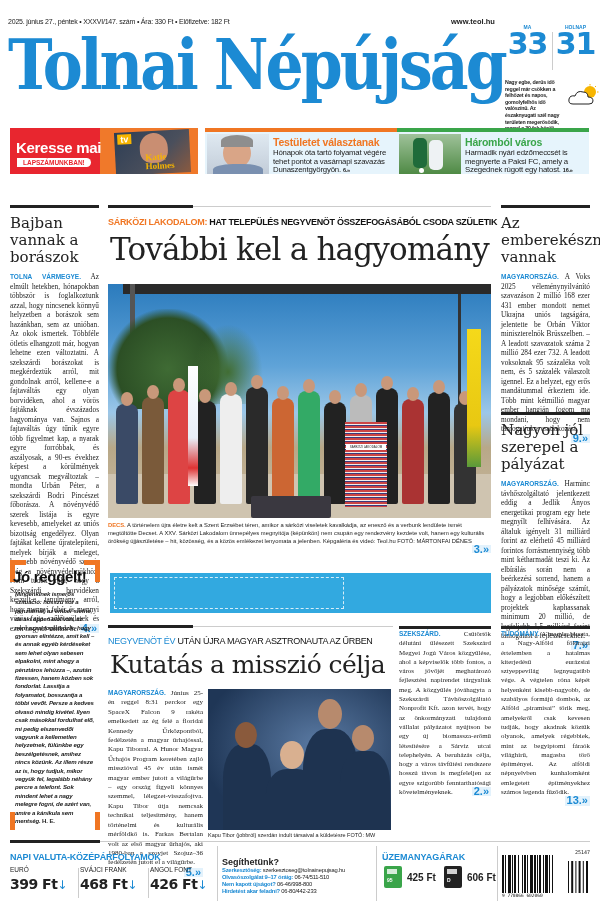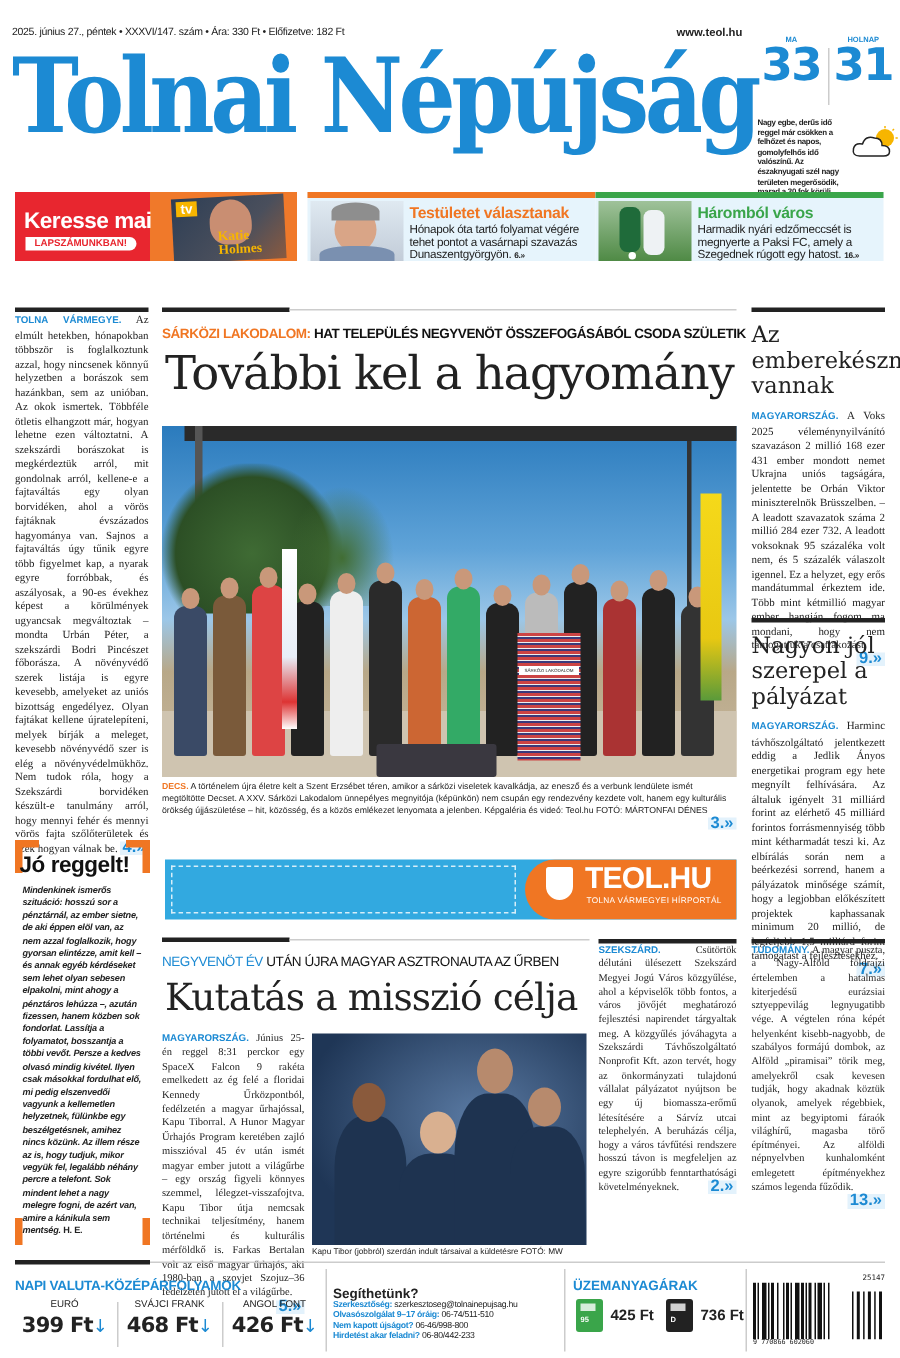--- a/index.html
+++ b/index.html
@@ -84,21 +84,21 @@
 .astro{position:absolute;border-radius:40% 40% 0 0;background:#1e3350}
 .astro .head{position:absolute;border-radius:50%;background:#b78a6d}
 #ast-caption{left:208px;top:832px;font-size:5.5px;color:#222}
 
 #mid-3{left:399px;top:626px;width:92px}
 #right-3{left:501px;top:626px;width:89px}
 
 
 #currency{left:10px;top:852px;width:205px}
 #currency .title{font-size:9px;font-weight:bold;color:#1c8ad3;letter-spacing:-0.2px}
-.cur{position:absolute;top:14px;text-align:center;width:66px}
+.cur{position:absolute;top:14px;width:66px}
 .cur .nm{font-size:6.5px;color:#222}
 .cur .val{font-size:14px;font-weight:bold;color:#222;margin-top:3px;font-family:"DejaVu Sans",sans-serif;letter-spacing:-0.5px}
 .cur .val .arrow{color:#1c8ad3;font-weight:normal;font-size:12px}
 .cur-sep{position:absolute;top:16px;width:1px;height:30px;background:#ccc}
 
 #help{left:222px;top:857px;width:150px}
 #help .title{font-size:9px;font-weight:bold;color:#222}
 #help .row{font-size:5.8px;line-height:7px;color:#222;letter-spacing:-0.2px}
 #help .row b{color:#1c8ad3}
 
@@ -176,20 +176,21 @@
     <div style="position:absolute;left:14px;top:4px;width:14px;height:30px;background:#1f6b3a;border-radius:5px"></div>
     <div style="position:absolute;left:30px;top:6px;width:14px;height:30px;background:#eef2f4;border-radius:5px"></div>
     <div style="position:absolute;left:20px;top:34px;width:5px;height:5px;border-radius:50%;background:#fff"></div>
   </div>
   <div class="ttl green" style="color: rgb(58, 165, 74);">Háromból város</div>
   <div class="txt"><span>Harmadik nyári edzőmeccsét is megnyerte a Paksi FC, amely a Szegednek rúgott egy hatost.</span> <span class="ref">16.»</span></div>
 </div>
 
 <div class="abs" id="left-top">
   <div class="rule"></div>
+  <h2>Bajban vannak a borászok</h2>
   <div class="body"><span class="lead">TOLNA VÁRMEGYE.</span> <span>Az elmúlt hetekben, hónapokban többször is foglalkoztunk azzal, hogy nincsenek könnyű helyzetben a borászok sem hazánkban, sem az unióban. Az okok ismertek. Többféle ötletis elhangzott már, hogyan lehetne ezen változtatni. A szekszárdi borászokat is megkérdeztük arról, mit gondolnak arról, kellene-e a fajtaváltás egy olyan borvidéken, ahol a vörös fajtáknak évszázados hagyománya van. Sajnos a fajtaváltás úgy tűnik egyre több figyelmet kap, a nyarak egyre forróbbak, és aszályosak, a 90-es évekhez képest a körülmények ugyancsak megváltoztak – mondta Urbán Péter, a szekszárdi Bodri Pincészet főborásza. A növényvédő szerek listája is egyre kevesebb, amelyeket az uniós bizottság engedélyez. Olyan fajtákat kellene újratelepíteni, melyek bírják a meleget, kevesebb növényvédő szer is elég a növényvédelmükhöz. Nem tudok róla, hogy a Szekszárdi borvidéken készült-e tanulmány arról, hogy mennyi fehér és mennyi vörös fajta szőlőterületek és ezek hogyan válnak be.</span> <span class="pageref">4.»</span></div>
 </div>
 
 <div class="abs rule" style="left:108px;top:205px;width:85px"></div>
 <div class="abs thinrule" style="left:193px;top:206px;width:298px"></div>
 <div class="abs" id="main-kicker"><span class="orange">SÁRKÖZI LAKODALOM:</span> <span>HAT TELEPÜLÉS NEGYVENÖT ÖSSZEFOGÁSÁBÓL CSODA SZÜLETIK</span></div>
 <div class="abs" id="main-headline">További kel a hagyomány</div>
 
 <div class="abs" id="main-photo">
 
@@ -252,25 +253,20 @@
   <div style="position:absolute;left:237px;top:138px;width:42px;height:85px;background:repeating-linear-gradient(#c44 0,#c44 2px,#eee 2px,#eee 3px,#3a3a7a 3px,#3a3a7a 4px)"></div>
   <div style="position:absolute;left:238px;top:160px;width:40px;height:6px;background:#fff;font-size:3px;color:#222;text-align:center;line-height:6px">SÁRKÖZI LAKODALOM</div>
 
   <div style="position:absolute;left:143px;top:212px;width:80px;height:22px;background:#3a3840;border-radius:2px"></div>
 </div>
 
 <div class="abs" id="main-caption"><span class="lead">DECS.</span> <span>A történelem újra életre kelt a Szent Erzsébet téren, amikor a sárközi viseletek kavalkádja, az enesző és a verbunk lendülete ismét megtöltötte Decset. A XXV. Sárközi Lakodalom ünnepélyes megnyitója (képünkön) nem csupán egy rendezvény kezdete volt, hanem egy kulturális örökség újjászületése – hit, közösség, és a közös emlékezet lenyomata a jelenben. Képgaléria és videó: Teol.hu FOTÓ: MÁRTONFAI DÉNES</span> <span class="pageref">3.»</span></div>
 
 <div class="abs" id="teol">
   <div class="dash"></div>
-  <div class="brand">
-    <div class="shield"></div>
-    <div class="name">TEOL.HU</div>
-    <div class="sub">TOLNA VÁRMEGYEI HÍRPORTÁL</div>
-  </div>
 </div>
 
 <div class="abs" id="right-1">
   <div class="rule"></div>
   <h2>Az emberekésznél vannak</h2>
   <div class="body"><span class="lead">MAGYARORSZÁG.</span> <span>A Voks 2025 véleménynyilvánító szavazáson 2 millió 168 ezer 431 ember mondott nemet Ukrajna uniós tagságára, jelentette be Orbán Viktor miniszterelnök Brüsszelben. – A leadott szavazatok száma 2 millió 284 ezer 732. A leadott voksoknak 95 százaléka volt nem, és 5 százalék válaszolt igennel. Ez a helyzet, egy erős mandátummal érkeztem ide. Több mint kétmillió magyar ember hangján fogom ma mondani, hogy nem támogatjuk a csatlakozást.</span> <span class="pageref">9.»</span></div>
 </div>
 <div class="abs" id="right-2">
   <div class="rule"></div>
   <h2>Nagyon jól szerepel a pályázat</h2>
@@ -357,21 +353,21 @@
   <div class="title">ÜZEMANYAGÁRAK</div>
   <div class="pump" style="left:2px;background:#3aa54a">
       <div class="screen"></div>
       <div class="lbl">95</div>
     </div>
   <div class="fuelprice" style="left:25px">425 Ft</div>
   <div class="pump" style="left:62px;background:#222">
       <div class="screen"></div>
       <div class="lbl">D</div>
     </div>
-  <div class="fuelprice" style="left:85px">736 Ft</div>
+  <div class="fuelprice" style="left:85px">606 Ft</div>
 </div>
 
 <div class="vline" style="left:497px;top:846px;height:55px"></div>
 
 <div class="abs" id="barcode">
   <div class="issue">25147</div>
   <svg class="code" viewBox="0 0 88 38" id="barsvg">
       <rect x="0" y="0" width="2" height="38" fill="#111"></rect>
       <rect x="3" y="0" width="1" height="38" fill="#111"></rect>
       <rect x="6" y="0" width="3" height="38" fill="#111"></rect>

